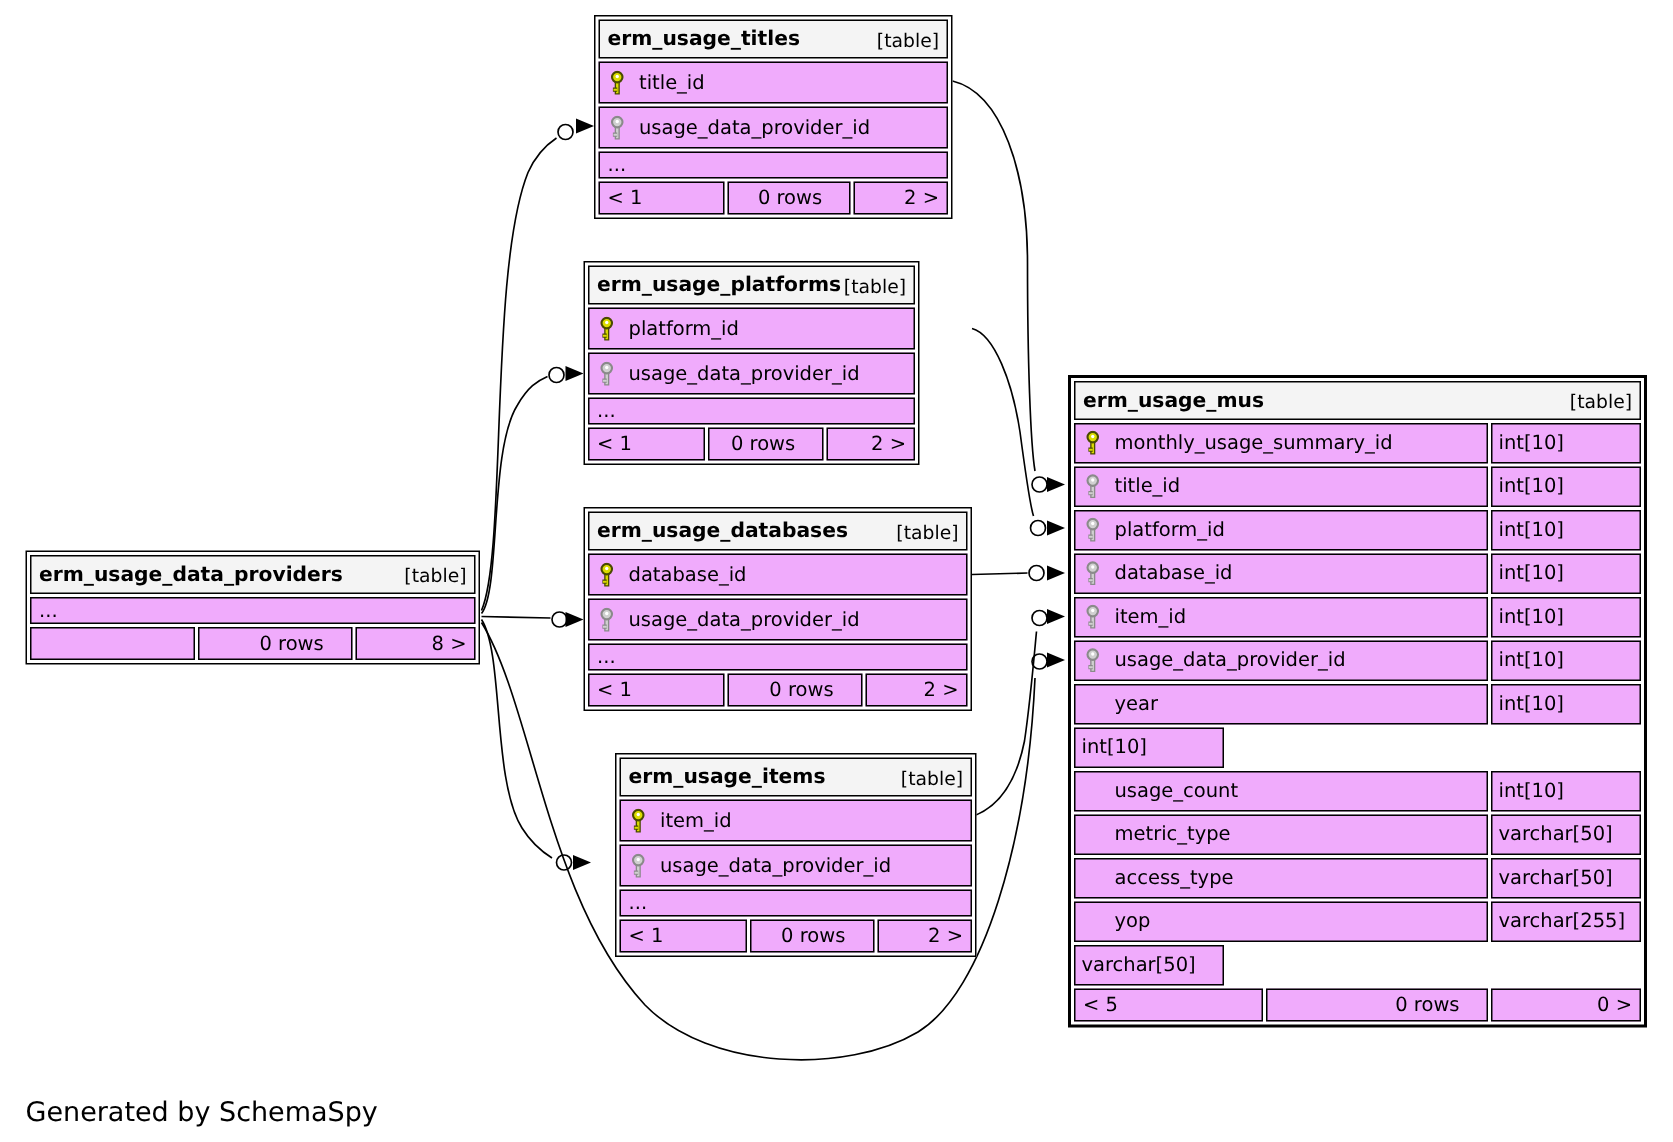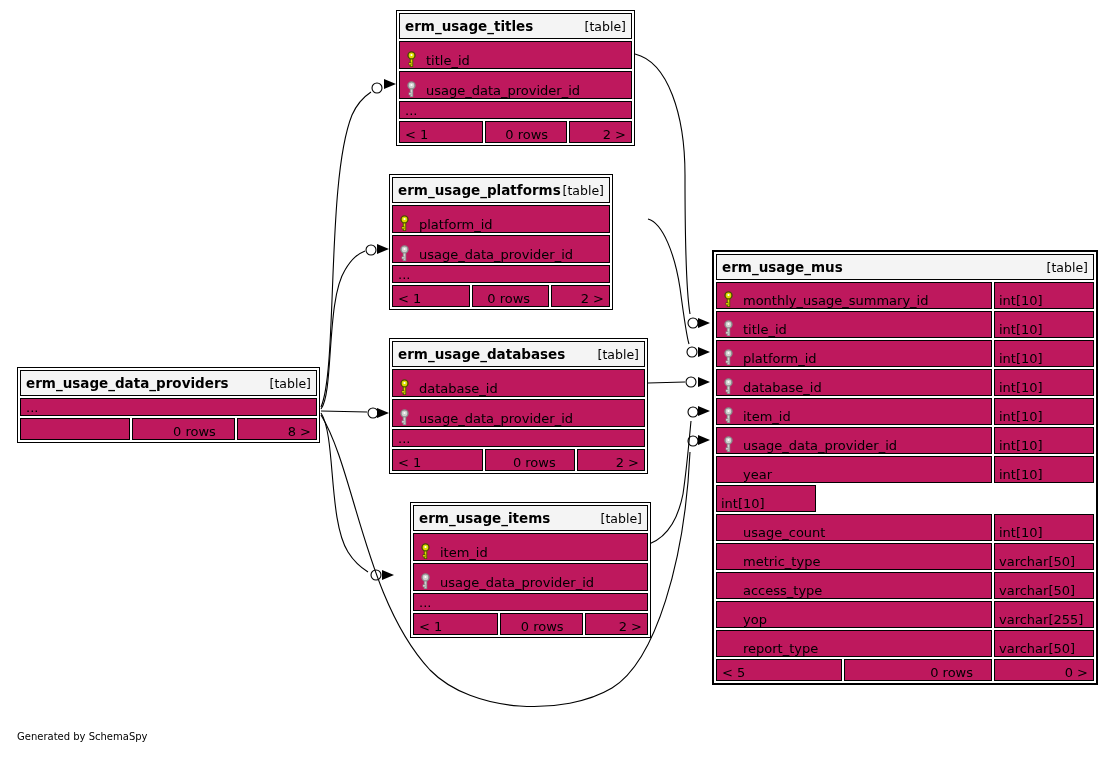--- a/index.html
+++ b/index.html
@@ -17,32 +17,32 @@
   }
   .entity.thick{border-width:2px;}
   .hdr{
     flex:none;height:26px;background:#f4f4f4;border:1px solid #000;box-sizing:border-box;
     display:flex;align-items:center;justify-content:space-between;
   }
   .hname{font-weight:bold;font-size:13.5px;padding-left:5px;white-space:nowrap;}
   .htag{font-size:12.5px;padding-right:5px;white-space:nowrap;}
   .erow{display:flex;column-gap:2px;flex:none;}
   .cell{
-    border:1px solid #000;box-sizing:border-box;background:#be185d;
-    display:flex;align-items:flex-end;font-size:13px;overflow:hidden;white-space:nowrap;
+    border:1px solid #000;box-sizing:border-box;background:#f0abfc;
+    display:flex;align-items:center;font-size:13px;overflow:hidden;white-space:nowrap;
   }
   .name-cell{flex:1;padding-left:6px;}
   .type-cell{flex:none;width:100px;padding-left:4px;}
   .keyicon{flex:none;margin-right:9px;}
   .key-spacer{flex:none;width:20px;height:1px;}
   .ell-cell{flex:1;padding-left:5px;}
   .ftr-left{padding-left:5px;justify-content:flex-start;}
   .ftr-center{justify-content:flex-end;padding-right:18px;}
   .ftr-right{justify-content:flex-end;padding-right:5px;}
-  #footer-note{position:absolute;left:17px;top:731px;font-size:10px;z-index:1;}
+  #footer-note{position:absolute;left:17px;top:731px;font-size:18px;z-index:1;}
 </style>
 </head>
 <body>
 
 <div id="canvas">
 
   <svg id="connector-layer" width="1115" height="761" viewBox="0 0 1115 761">
     <g>
       <path d="M321,407 C338,368 326,180 352,115 C356,106 362,98 371,92"></path>
       <circle cx="377" cy="88" r="5"></circle>
@@ -386,24 +386,20 @@
           <div class="cell type-cell">varchar[50]</div>
         </div>
         <div class="erow" style="height:27px">
           <div class="cell name-cell">
             <span class="key-spacer"></span>
             <span>yop</span>
           </div>
           <div class="cell type-cell">varchar[255]</div>
         </div>
         <div class="erow" style="height:27px">
-          <div class="cell name-cell">
-            <span class="key-spacer"></span>
-            <span>report_type</span>
-          </div>
           <div class="cell type-cell">varchar[50]</div>
         </div>
         <div class="erow" style="height:22px">
           <div class="cell ftr-left" style="flex:0 0 126px">&lt; 5</div>
           <div class="cell ftr-center" style="flex:1 1 auto">0 rows</div>
           <div class="cell ftr-right" style="flex:0 0 100px">0 &gt;</div>
         </div>
       </div>
     </div>
 

